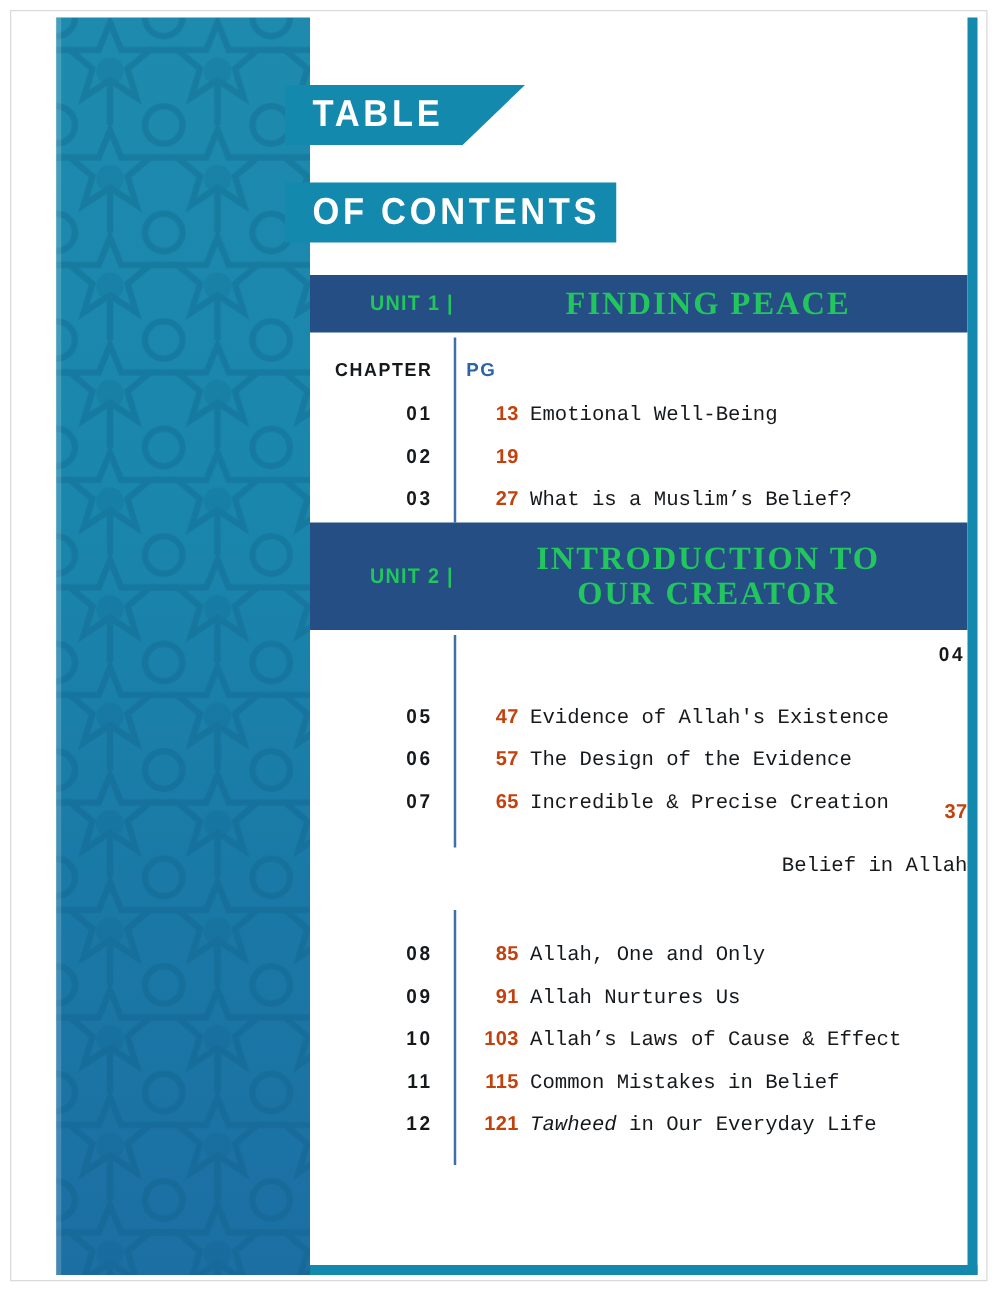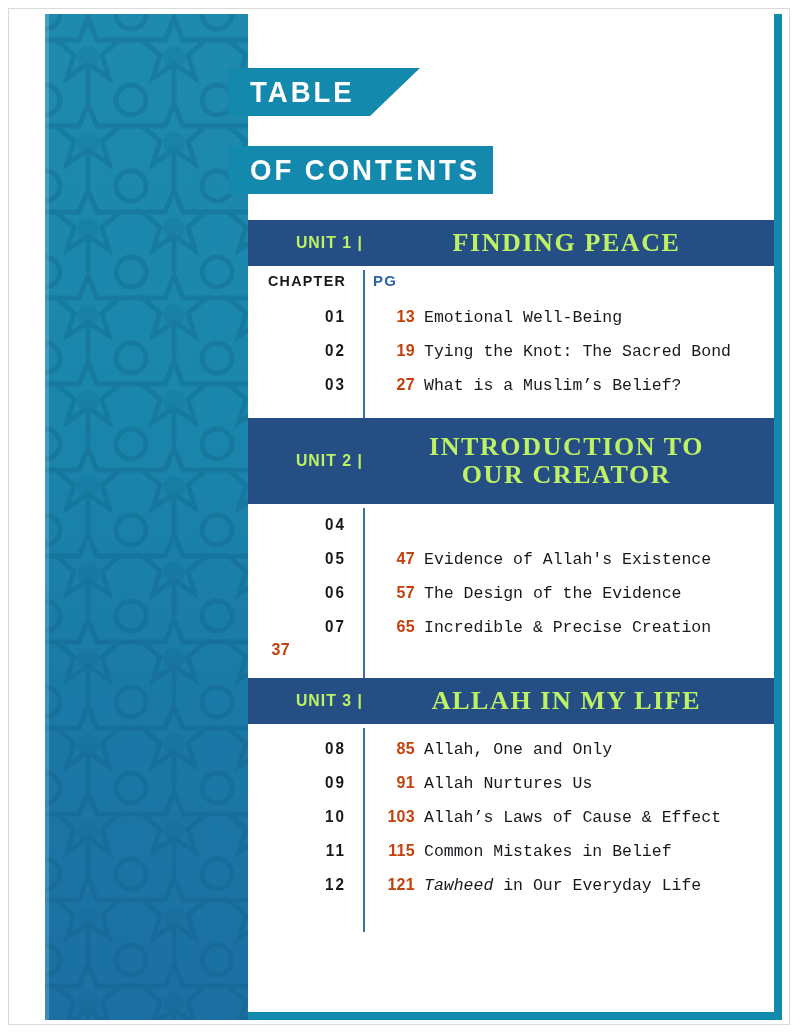--- a/index.html
+++ b/index.html
@@ -112,21 +112,21 @@
     transform-origin: left center;
     white-space: nowrap;
   }
 
   
   .unit-bar {
     position: absolute;
     left: 0;
     width: 526px;
     background: #244E84;
-    color: #bef264;
+    color: #22c55e;
     box-sizing: border-box;
     display: flex;
     align-items: center;
   }
   .unit-label {
     width: 115px;
     flex: 0 0 115px;
     text-align: right;
     padding-right: 0px;
     font-family: "Liberation Sans Narrow", "Liberation Sans", sans-serif;
@@ -154,21 +154,21 @@
     left: 115px;
     width: 2px;
     background: #3E6FA8;
   }
   .row {
     position: absolute;
     left: 0;
     width: 526px;
     height: 33px;
     display: flex;
-    align-items: flex-start;
+    align-items: flex-end;
   }
   .col-chapter {
     width: 100px;
     flex: 0 0 100px;
     text-align: right;
     font-family: "Liberation Sans Narrow", "Liberation Sans", sans-serif;
     font-weight: bold;
     font-size: 16px;
     color: #16191c;
     letter-spacing: 2.2px;
@@ -279,21 +279,20 @@
     <div class="row" style="top:294px;">
       <span class="col-chapter">01</span>
       <span class="gap"></span>
       <span class="col-pg">13</span>
       <span class="col-title">Emotional Well-Being</span>
     </div>
     <div class="row" style="top:328px;">
       <span class="col-chapter">02</span>
       <span class="gap"></span>
       <span class="col-pg">19</span>
-      <span class="col-title">Tying the Knot: The Sacred Bond</span>
     </div>
     <div class="row" style="top:362px;">
       <span class="col-chapter">03</span>
       <span class="gap"></span>
       <span class="col-pg">27</span>
       <span class="col-title">What is a Muslim’s Belief?</span>
     </div>
 
     <div class="unit-bar" style="top:404px; height:86px;">
       <span class="unit-label">UNIT 2 |</span>
@@ -323,24 +322,20 @@
       <span class="col-pg">57</span>
       <span class="col-title">The Design of the Evidence</span>
     </div>
     <div class="row" style="top:604px;">
       <span class="col-chapter">07</span>
       <span class="gap"></span>
       <span class="col-pg">65</span>
       <span class="col-title">Incredible &amp; Precise Creation</span>
     </div>
 
-    <div class="unit-bar" style="top:664px; height:46px;">
-      <span class="unit-label">UNIT 3 |</span>
-      <span class="unit-title">ALLAH IN MY LIFE</span>
-    </div>
 
     <div class="divider" style="top:714px; height:204px;"></div>
 
     <div class="row" style="top:726px;">
       <span class="col-chapter">08</span>
       <span class="gap"></span>
       <span class="col-pg">85</span>
       <span class="col-title">Allah, One and Only</span>
     </div>
     <div class="row" style="top:760px;">

